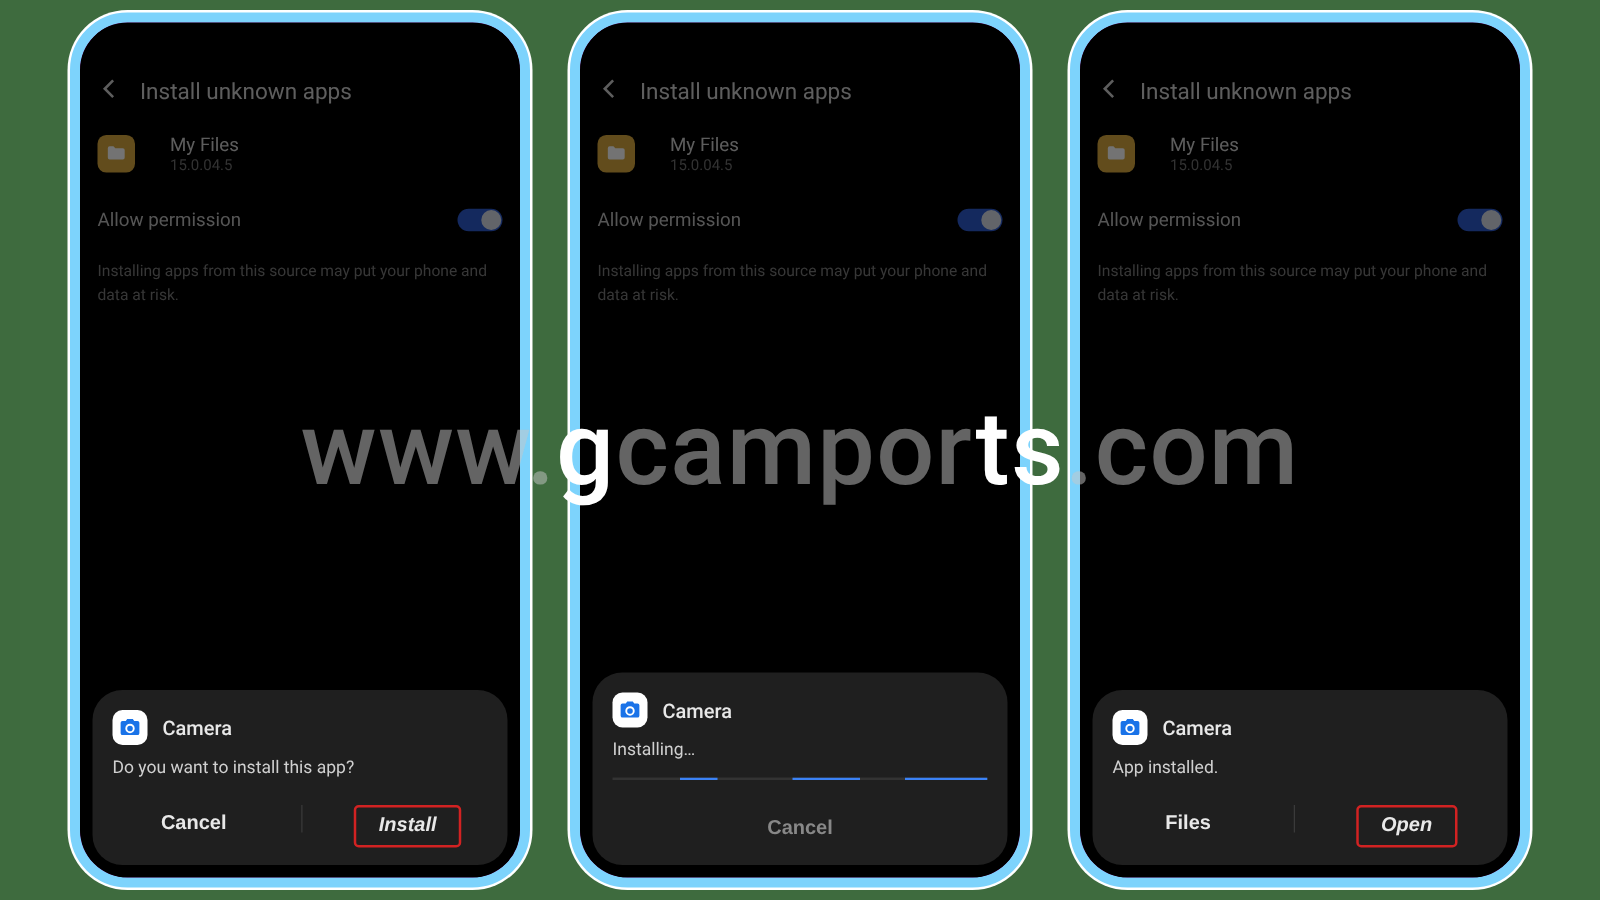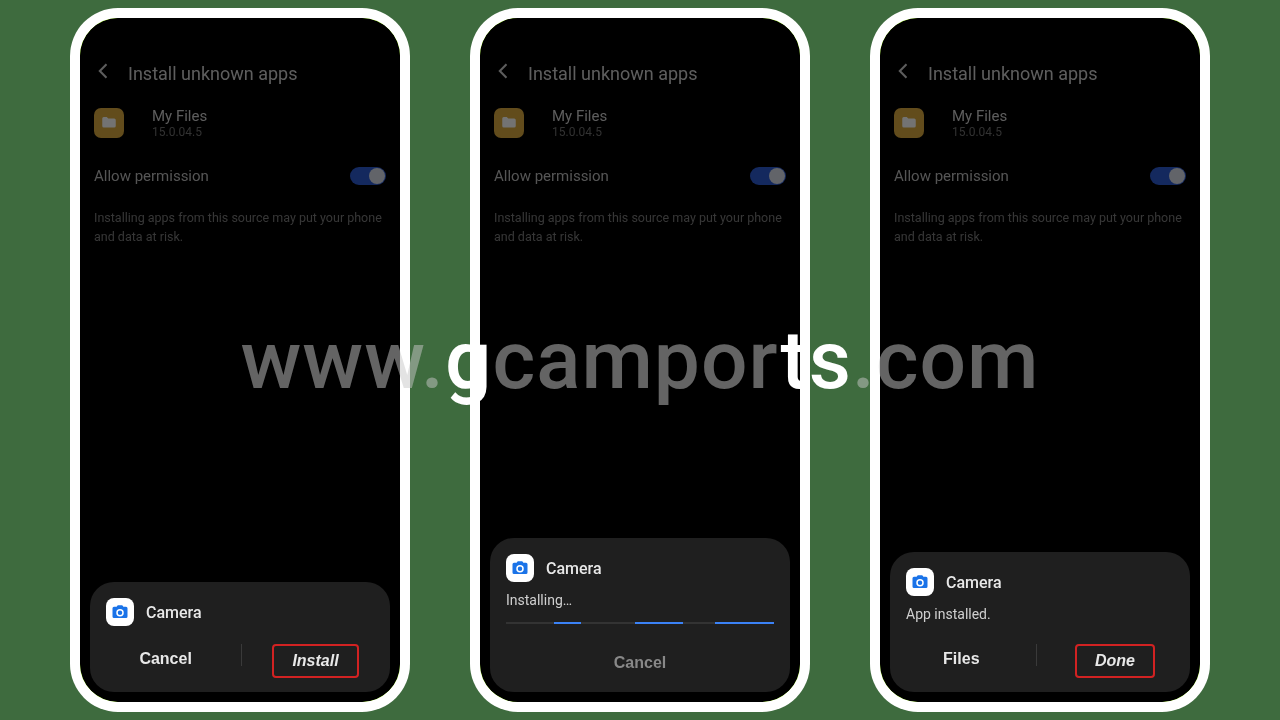--- a/index.html
+++ b/index.html
@@ -13,25 +13,25 @@
   }
   .phones {
     display: flex;
     justify-content: space-around;
     align-items: center;
     width: 100%;
     height: 100%;
     padding: 0 40px;
   }
   .phone {
-    width: 336px;
+    width: 368px;
     height: 700px;
-    background: #84cc16;
+    background: #701a75;
     border-radius: 46px;
-    border: 8px solid #ffffff;
+    border: 8px solid #7dd3fc;
     position: relative;
     overflow: hidden;
     box-shadow: 0 0 0 2px #fff;
   }
   .phone-inner {
     position: absolute;
     top: 0; left: 0; right: 0; bottom: 0;
     border-radius: 38px;
     overflow: hidden;
     background: #000;
@@ -229,20 +229,21 @@
       </div>
       <div class="sheet">
         <div class="sheet-head">
           <span class="cam-icon">
             <svg viewBox="0 0 24 24" fill="#1a73e8">
                 <path d="M9 3l-1.5 2H4a2 2 0 0 0-2 2v11a2 2 0 0 0 2 2h16a2 2 0 0 0 2-2V7a2 2 0 0 0-2-2h-3.5L15 3H9zm3 5a5 5 0 1 1 0 10a5 5 0 0 1 0-10zm0 2a3 3 0 1 0 0 6a3 3 0 0 0 0-6z"></path>
               </svg>
           </span>
           <span class="sheet-title">Camera</span>
         </div>
+        <div class="sheet-msg">Do you want to install this app?</div>
         <div class="sheet-btns">
           <button class="btn">Cancel</button>
           <div class="divider"></div>
           <button class="btn highlight">Install</button>
         </div>
       </div>
     </div>
   </div>
 
   <div class="phone">
@@ -333,19 +334,19 @@
             <svg viewBox="0 0 24 24" fill="#1a73e8">
                 <path d="M9 3l-1.5 2H4a2 2 0 0 0-2 2v11a2 2 0 0 0 2 2h16a2 2 0 0 0 2-2V7a2 2 0 0 0-2-2h-3.5L15 3H9zm3 5a5 5 0 1 1 0 10a5 5 0 0 1 0-10zm0 2a3 3 0 1 0 0 6a3 3 0 0 0 0-6z"></path>
               </svg>
           </span>
           <span class="sheet-title">Camera</span>
         </div>
         <div class="sheet-msg">App installed.</div>
         <div class="sheet-btns">
           <button class="btn">Files</button>
           <div class="divider"></div>
-          <button class="btn highlight">Done</button>
+          <button class="btn highlight">Open</button>
         </div>
       </div>
     </div>
   </div>
 
 </div>
 
 </body></html>

